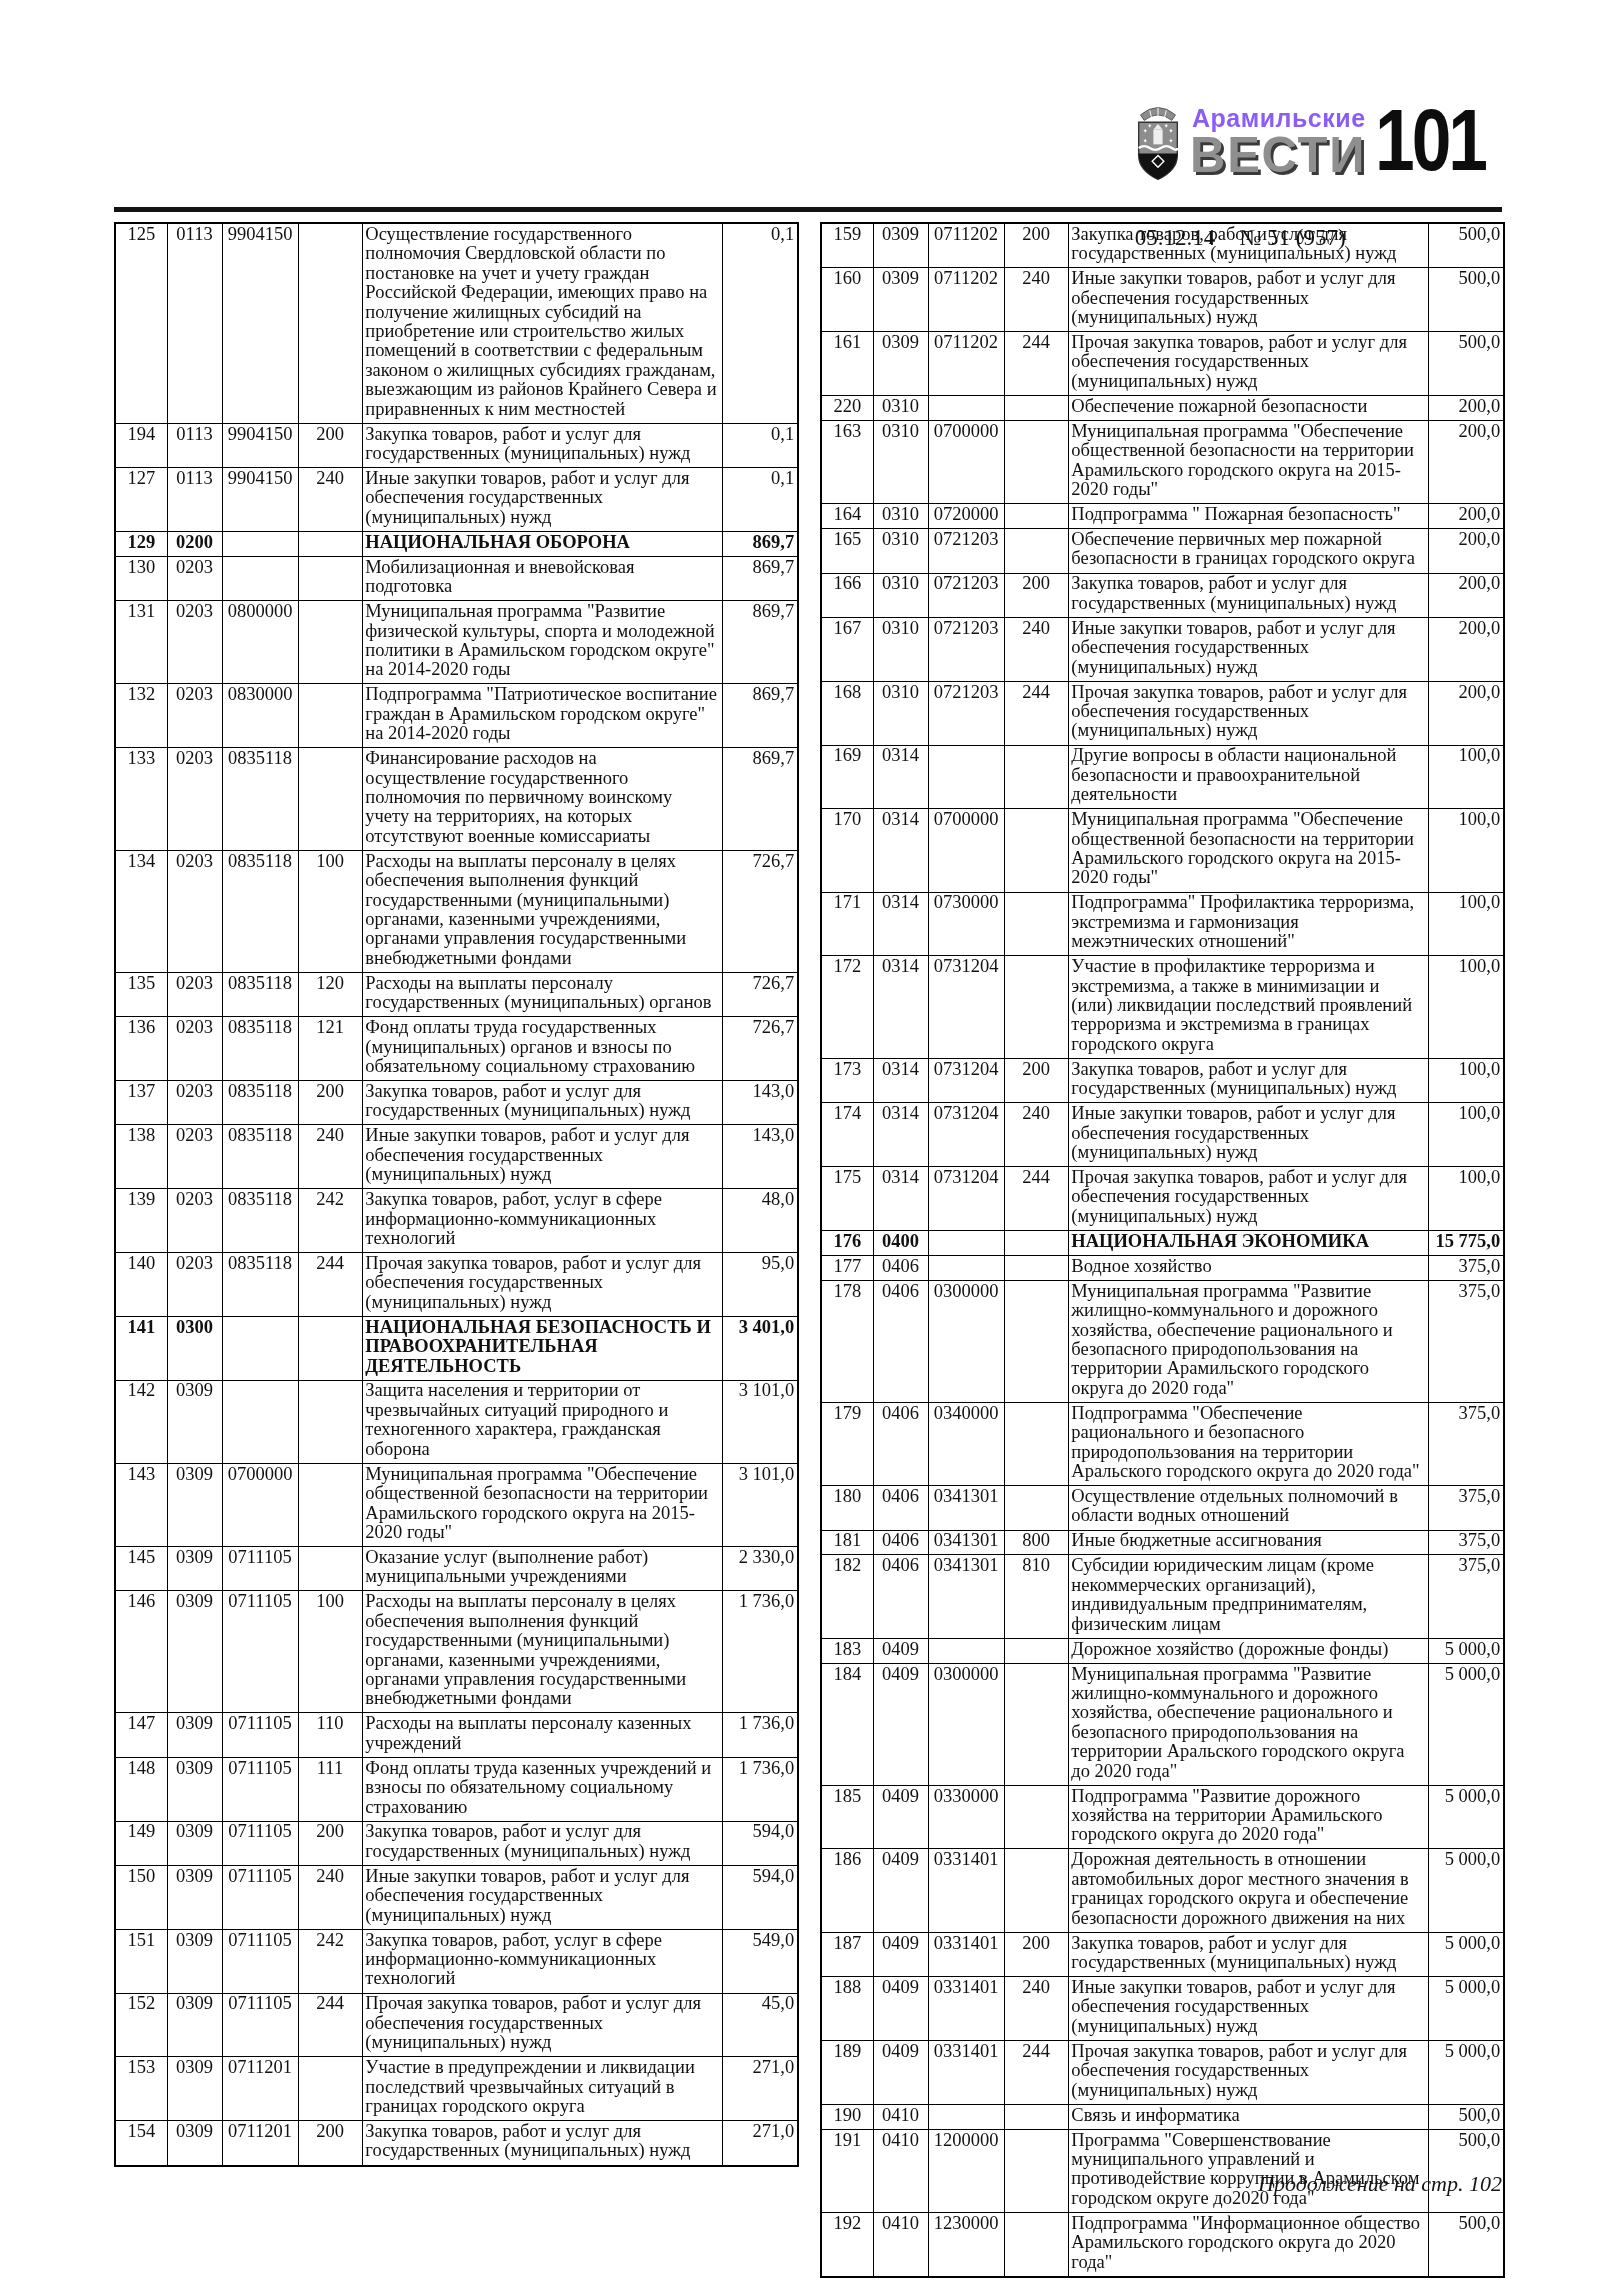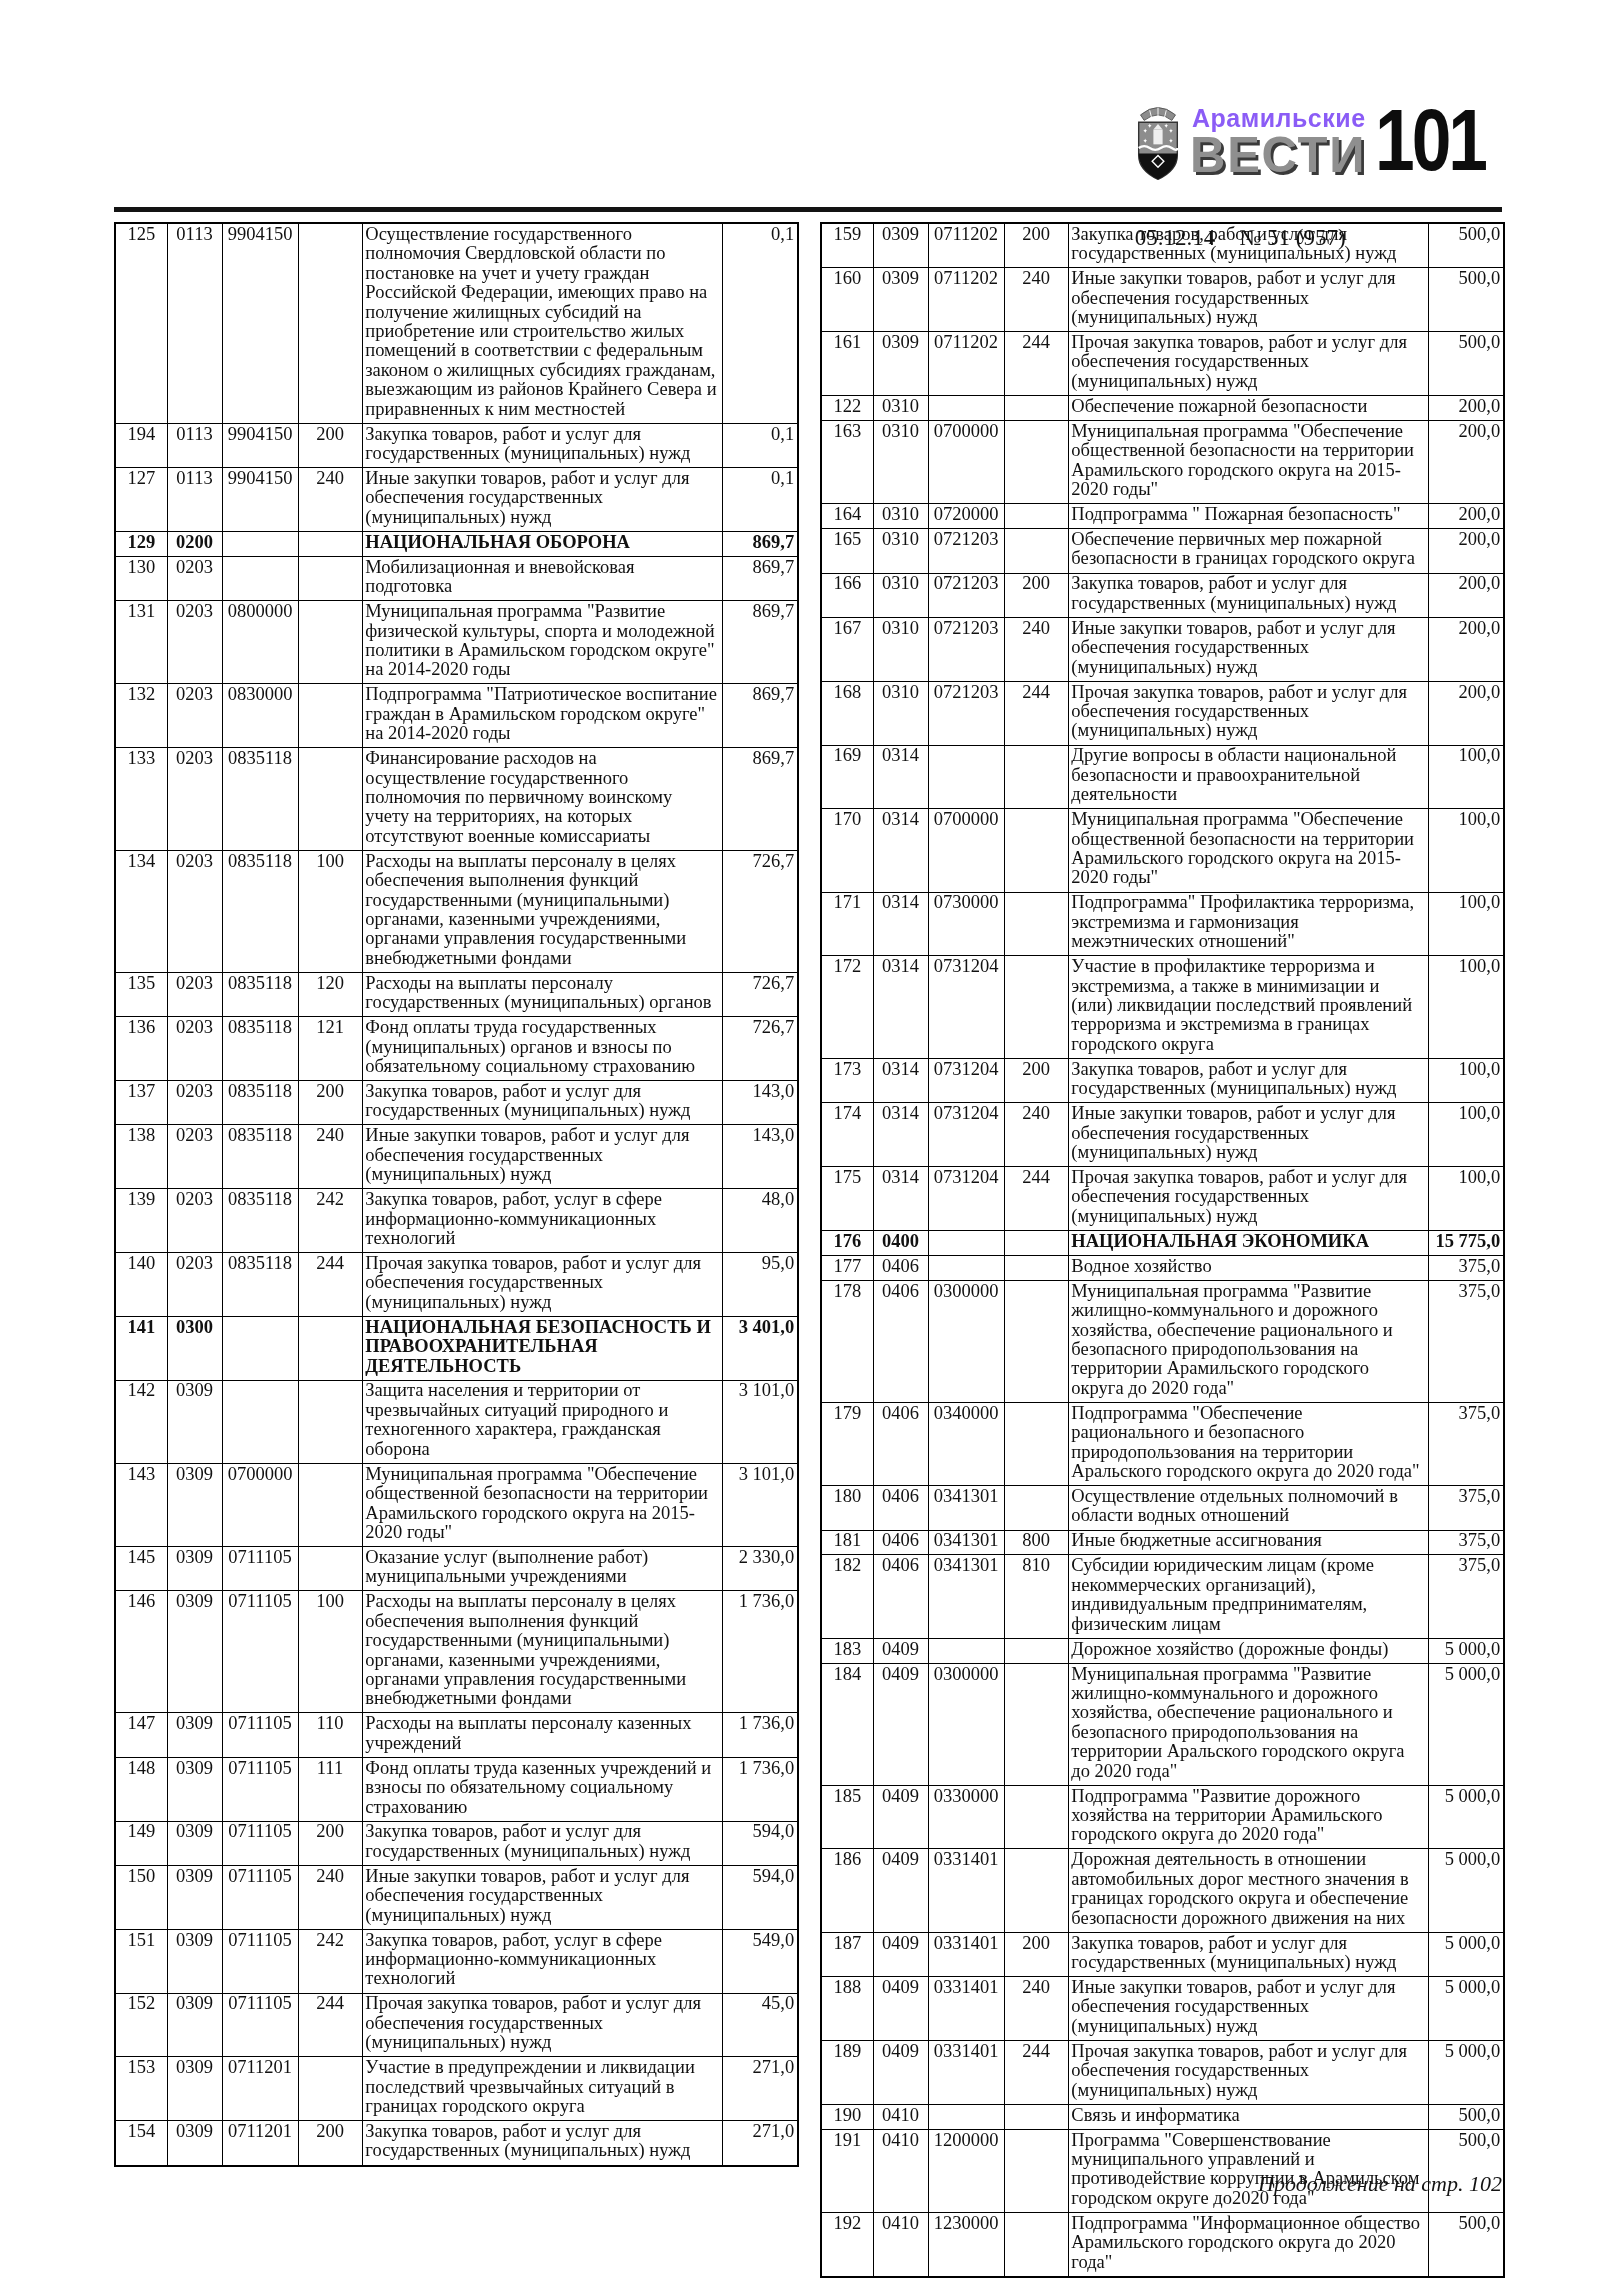--- a/index.html
+++ b/index.html
@@ -379,21 +379,21 @@
         </tr>
         <tr>
           <td class="col-n">161</td>
           <td class="col-sec">0309</td>
           <td class="col-art">0711202</td>
           <td class="col-typ">244</td>
           <td class="col-desc">Прочая закупка товаров, работ и услуг для обеспечения государственных (муниципальных) нужд</td>
           <td class="col-amt">500,0</td>
         </tr>
         <tr>
-          <td class="col-n">122</td>
+          <td class="col-n">220</td>
           <td class="col-sec">0310</td>
           <td class="col-art"></td>
           <td class="col-typ"></td>
           <td class="col-desc">Обеспечение пожарной безопасности</td>
           <td class="col-amt">200,0</td>
         </tr>
         <tr>
           <td class="col-n">163</td>
           <td class="col-sec">0310</td>
           <td class="col-art">0700000</td>

